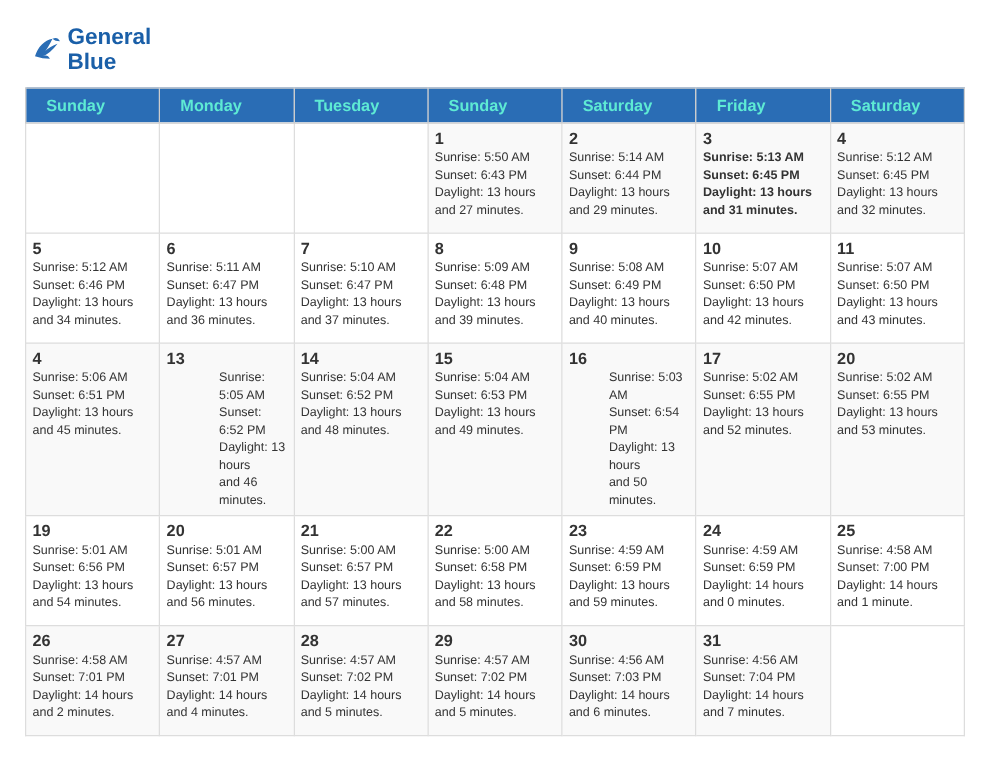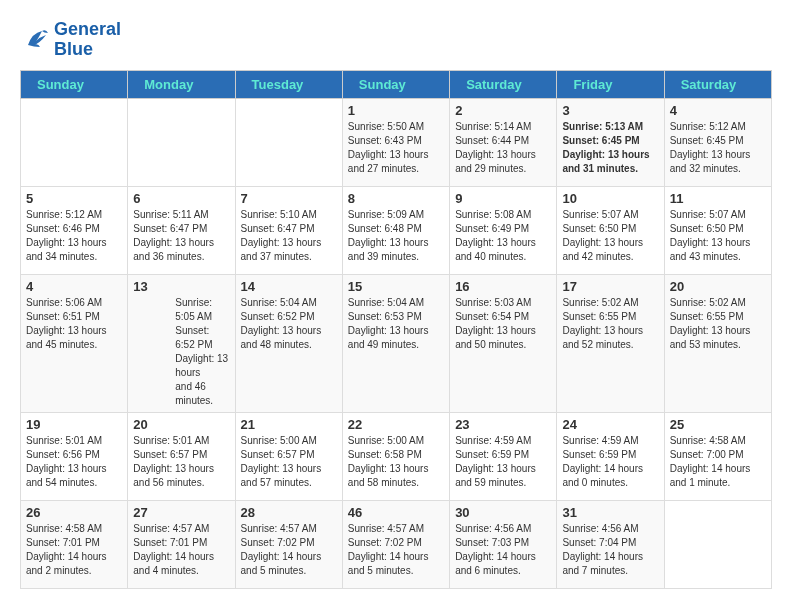--- a/index.html
+++ b/index.html
@@ -226,21 +226,21 @@
         </td>
         <td>
           <div class="day-number">15</div>
           <div class="day-detail" style="white-space: pre-line;">Sunrise: 5:04 AM
 Sunset: 6:53 PM
 Daylight: 13 hours
 and 49 minutes.</div>
         </td>
         <td>
           <div class="day-number">16</div>
-          <div class="day-detail" style="white-space: pre-line;">Sunrise: 5:03 AM
+          <div class="day-detail" style="white-space: pre-line; margin-left: 32px;">Sunrise: 5:03 AM
 Sunset: 6:54 PM
 Daylight: 13 hours
 and 50 minutes.</div>
         </td>
         <td>
           <div class="day-number">17</div>
           <div class="day-detail" style="white-space: pre-line;">Sunrise: 5:02 AM
 Sunset: 6:55 PM
 Daylight: 13 hours
 and 52 minutes.</div>
@@ -320,21 +320,21 @@
 and 4 minutes.</div>
         </td>
         <td>
           <div class="day-number">28</div>
           <div class="day-detail" style="white-space: pre-line;">Sunrise: 4:57 AM
 Sunset: 7:02 PM
 Daylight: 14 hours
 and 5 minutes.</div>
         </td>
         <td>
-          <div class="day-number">46</div>
+          <div class="day-number">29</div>
           <div class="day-detail" style="white-space: pre-line;">Sunrise: 4:57 AM
 Sunset: 7:02 PM
 Daylight: 14 hours
 and 5 minutes.</div>
         </td>
         <td>
           <div class="day-number">30</div>
           <div class="day-detail" style="white-space: pre-line;">Sunrise: 4:56 AM
 Sunset: 7:03 PM
 Daylight: 14 hours

